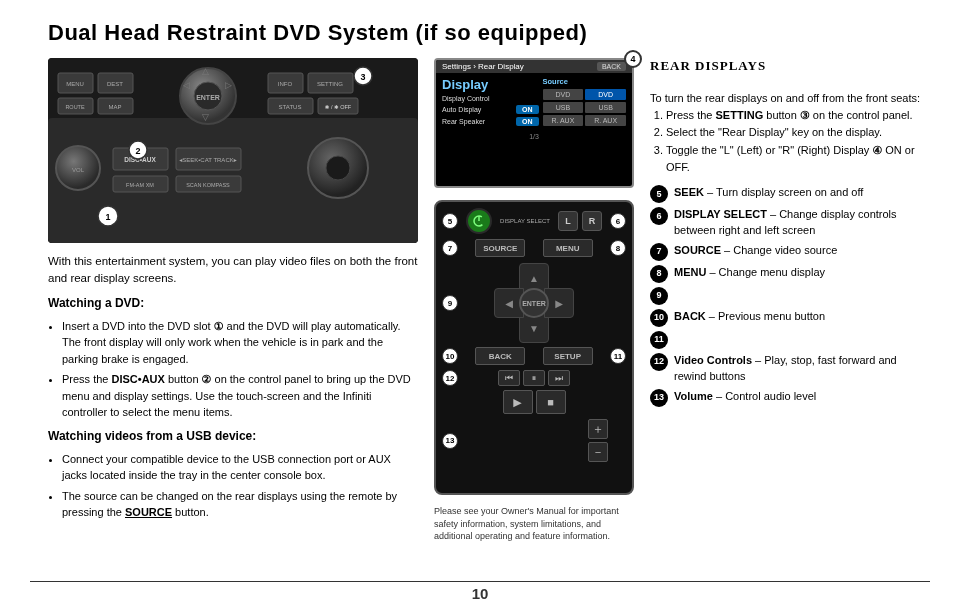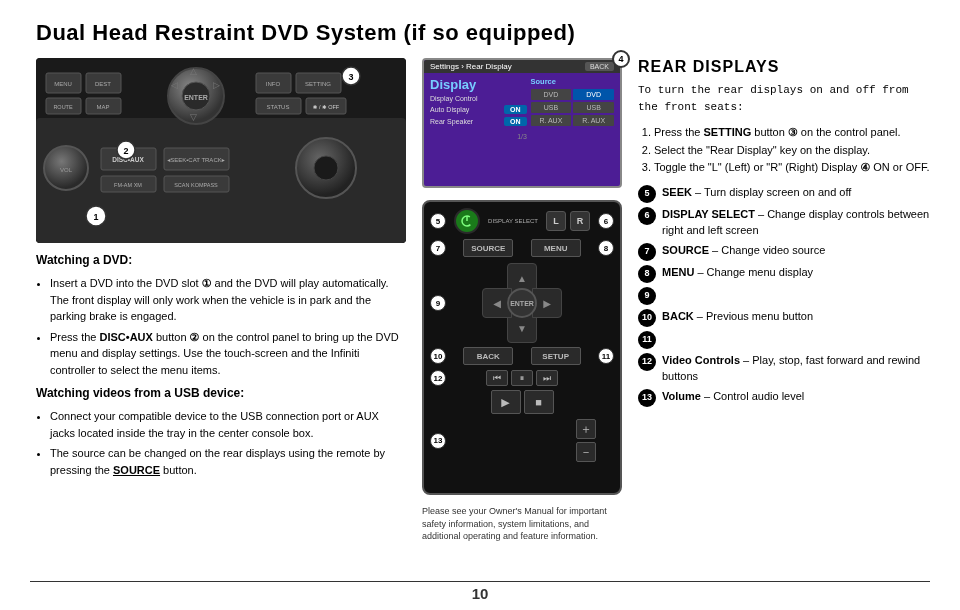--- a/index.html
+++ b/index.html
@@ -9,21 +9,21 @@
       background: #fff;
       font-family: Arial, sans-serif;
       font-size: 13px;
       overflow: hidden;
       position: relative;
     }
 
     .page {
       width: 960px;
       height: 610px;
-      padding: 20px 30px 10px 36px;
+      padding: 20px 30px 10px 48px;
       position: relative;
     }
 
     .page-title {
       font-size: 22px;
       font-weight: bold;
       margin-bottom: 12px;
       font-family: 'Arial Black', Arial, sans-serif;
       letter-spacing: 0.5px;
     }
@@ -88,21 +88,21 @@
       width: 200px;
       flex-shrink: 0;
       display: flex;
       flex-direction: column;
       gap: 6px;
     }
 
     .screen-img {
       width: 200px;
       height: 130px;
-      background: #4c1d95;
+      background: #000000;
       border: 2px solid #888;
       border-radius: 4px;
       position: relative;
       overflow: hidden;
     }
 
     .screen-header {
       background: #333;
       color: #fff;
       font-size: 8px;
@@ -335,31 +335,31 @@
       line-height: 1.4;
       margin-top: 4px;
     }
 
     
     .right-col {
       flex: 1;
     }
 
     .rear-displays-title {
-      font-size: 16px;
+      font-size: 13px;
       font-weight: bold;
       letter-spacing: 1px;
-      margin-bottom: 6px;
+      margin-bottom: 16px;
+      font-family: Liberation Serif, serif;
     }
 
     .rear-text {
       font-size: 11px;
       line-height: 1.5;
-      margin-bottom: 9px;
-      font-family: Liberation Mono, monospace;
+      margin-bottom: 0;
     }
 
     .rear-steps {
       margin-left: 16px;
       margin-bottom: 8px;
     }
 
     .rear-steps li {
       font-size: 11px;
       line-height: 1.6;
@@ -519,20 +519,21 @@
 
           <circle cx="90" cy="92" r="9" fill="white" stroke="#333" stroke-width="1.5"></circle>
           <text x="90" y="96" fill="#000" font-size="9" text-anchor="middle" font-family="Arial" font-weight="bold">2</text>
 
           <circle cx="315" cy="18" r="9" fill="white" stroke="#333" stroke-width="1.5"></circle>
           <text x="315" y="22" fill="#000" font-size="9" text-anchor="middle" font-family="Arial" font-weight="bold">3</text>
         </svg>
       </div>
 
       <div class="text-body">
+        <p>With this entertainment system, you can play video files on both the front and rear display screens.</p>
 
         <div class="text-section-title">Watching a DVD:</div>
         <ul class="bullet-list">
           <li>
             Insert a DVD into the DVD slot <span class="bold">①</span> and the DVD will play automatically. The front display will only work when the vehicle is in park and the parking brake is engaged.
           </li>
           <li>
             Press the <span class="bold">DISC•AUX</span> button <span class="bold">②</span> on the control panel to bring up the DVD menu and display settings. Use the touch-screen and the Infiniti controller to select the menu items.
           </li>
         </ul>

